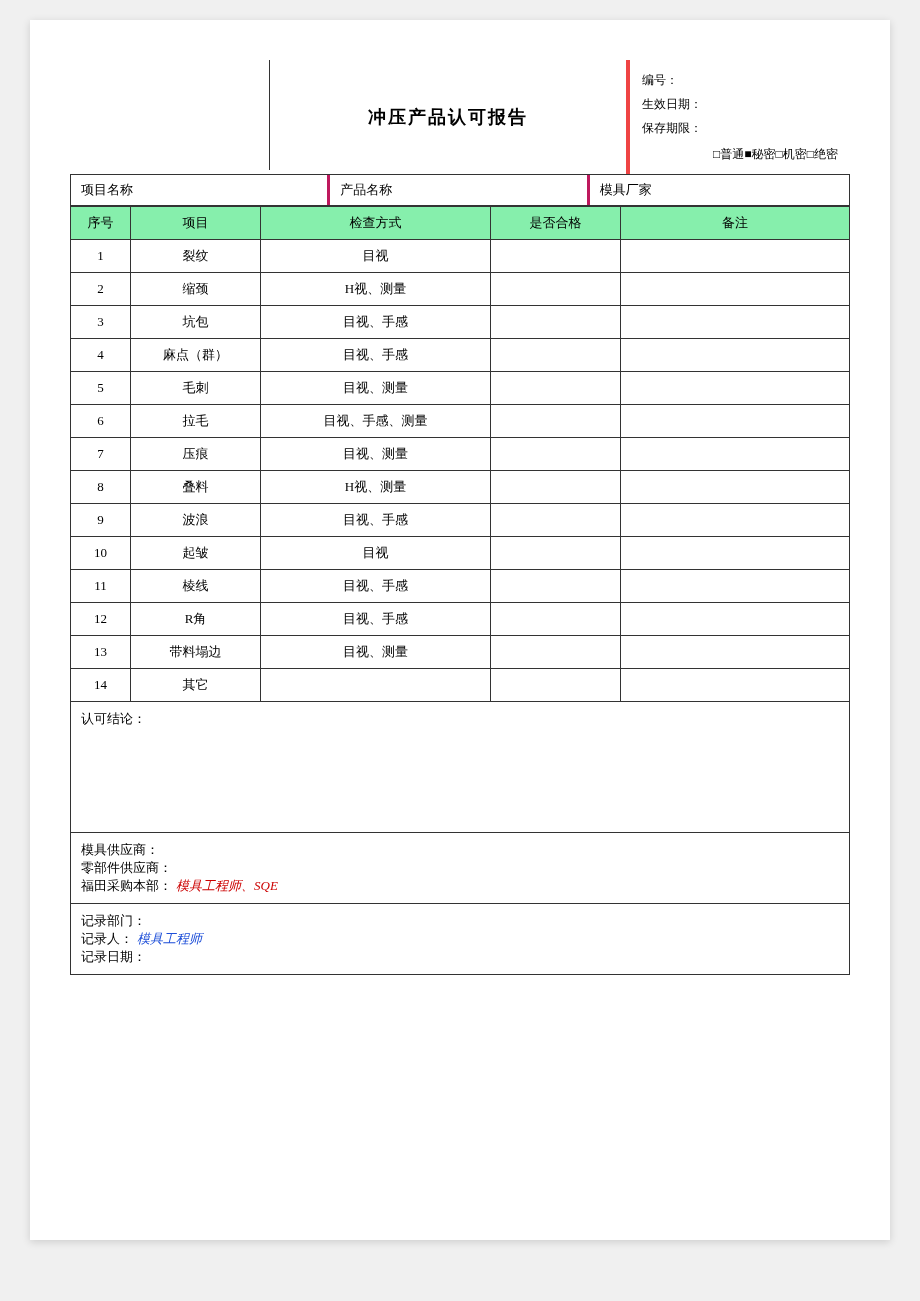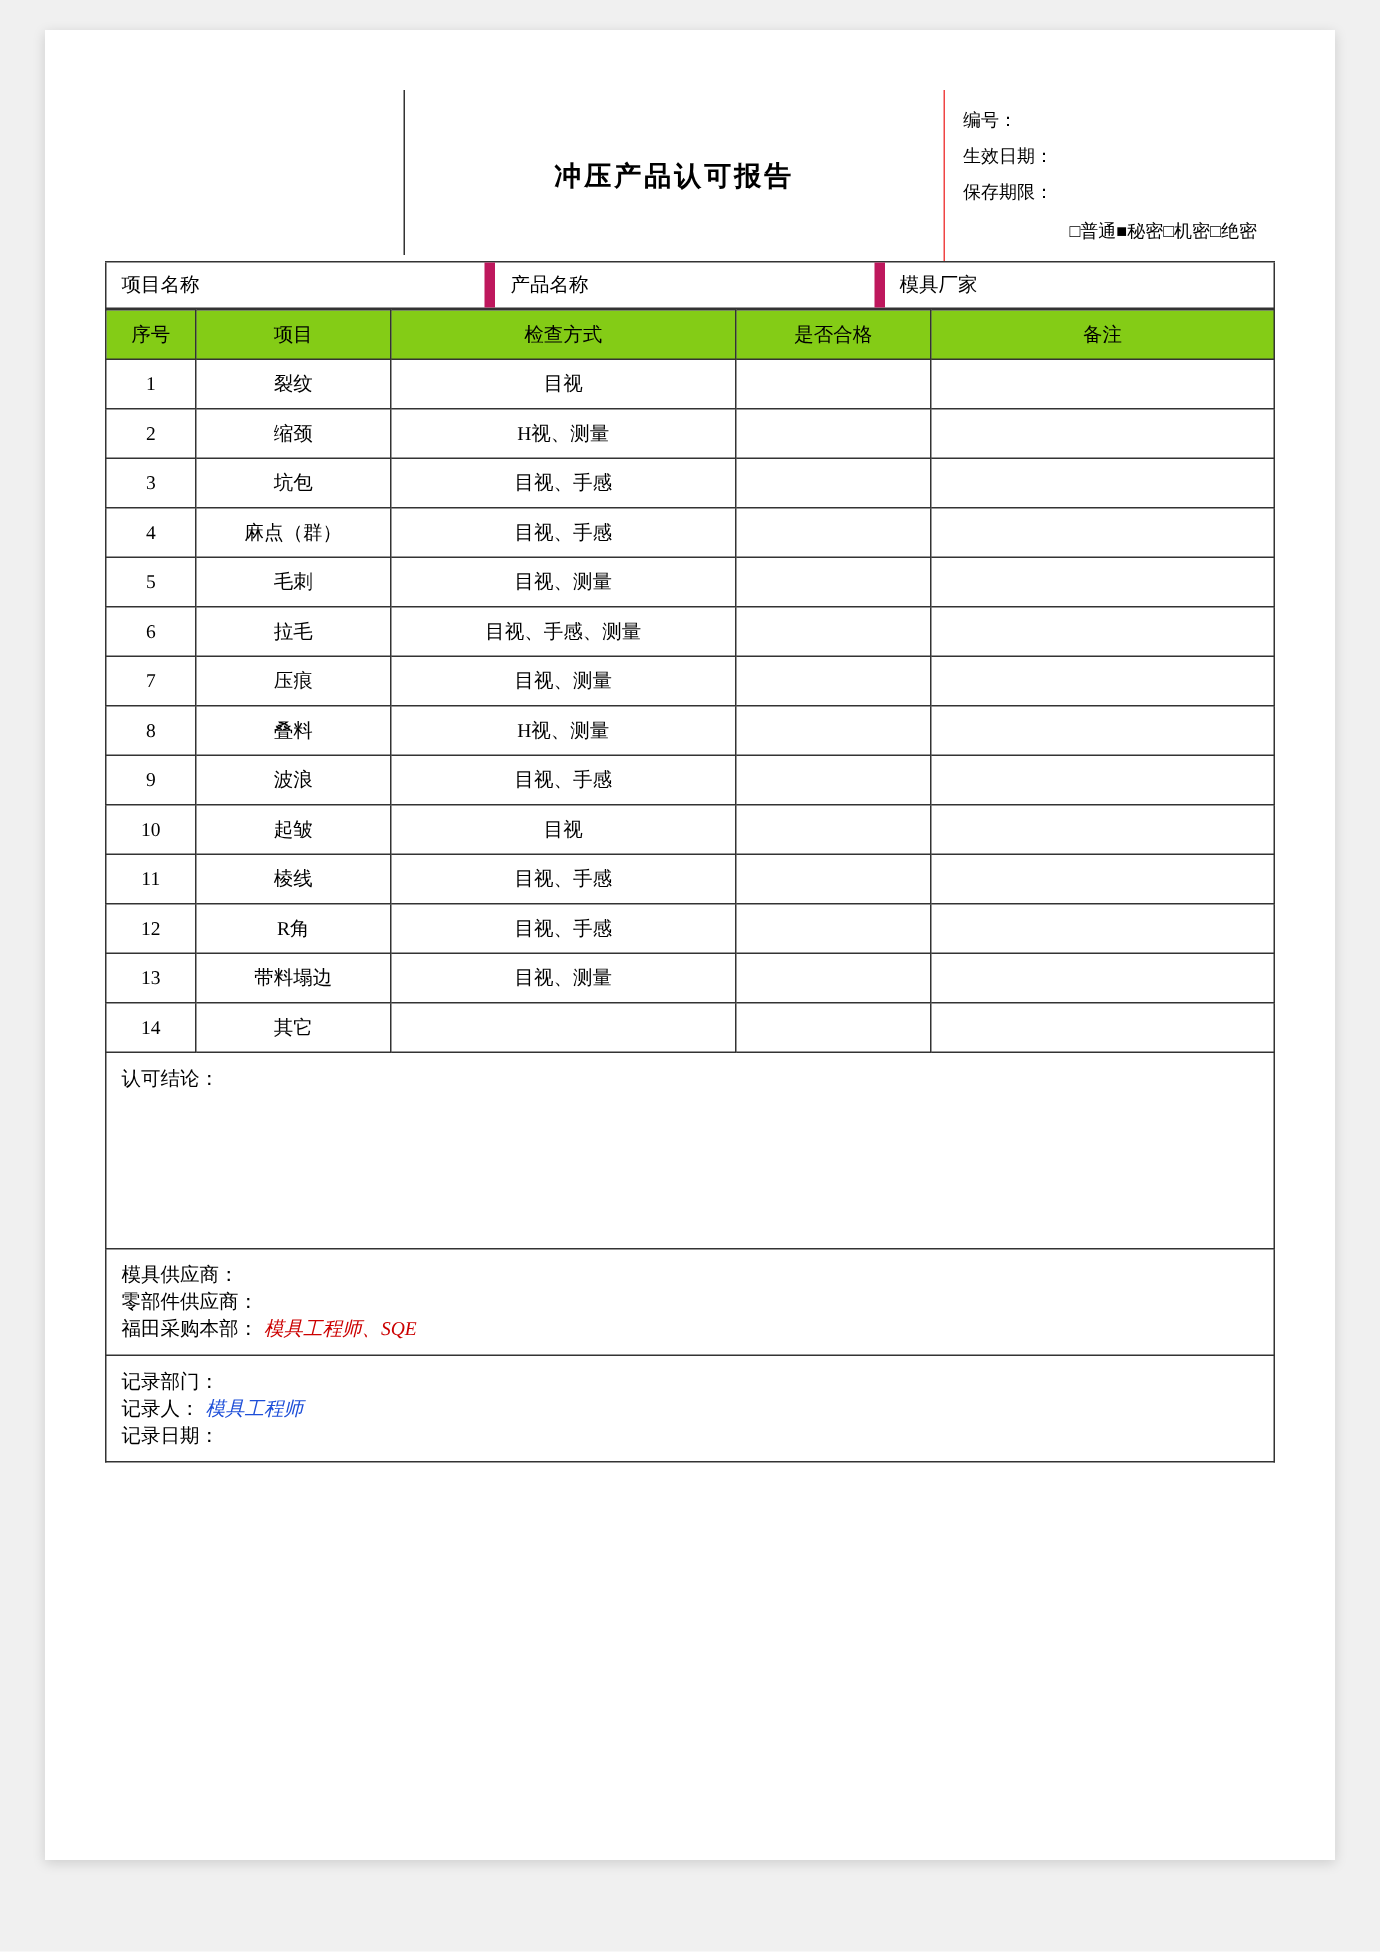--- a/index.html
+++ b/index.html
@@ -29,21 +29,21 @@
       border-bottom: 1px solid #333;
     }
     .top-logo-cell {
       border-right: 1px solid #333;
       height: 110px;
       display: flex;
       align-items: center;
       justify-content: center;
     }
     .top-title-cell {
-      border-right: 1px solid #ef4444;
+      border-right: 4px solid #ef4444;
       display: flex;
       align-items: center;
       justify-content: center;
       font-size: 18px;
       font-weight: bold;
       letter-spacing: 2px;
     }
     .top-meta-cell {
       padding: 8px 12px;
       font-size: 12px;
@@ -63,41 +63,41 @@
     }
     
     .info-row {
       display: grid;
       grid-template-columns: 1fr 1fr 1fr;
       border-bottom: 1px solid #333;
     }
     .info-cell {
       padding: 6px 10px;
       font-size: 13px;
-      border-right: 7px solid #be185d;
+      border-right: 3px solid #be185d;
     }
     .info-cell:last-child {
       border-right: none;
     }
     
     .main-table {
       width: 100%;
       border-collapse: collapse;
       border: 1px solid #333;
       border-top: none;
     }
     .main-table th, .main-table td {
       border: 1px solid #333;
       text-align: center;
       padding: 7px 4px;
       font-size: 13px;
     }
     .main-table thead th {
       font-weight: normal;
-      background: #84cc16;
+      background: #86efac;
       font-size: 13px;
     }
     .col-seq { width: 60px; }
     .col-item { width: 130px; }
     .col-check { width: 230px; }
     .col-pass { width: 130px; font-family: Liberation Serif, serif; }
     .col-remark { width: auto; }
 
     
     .conclusion-section {

